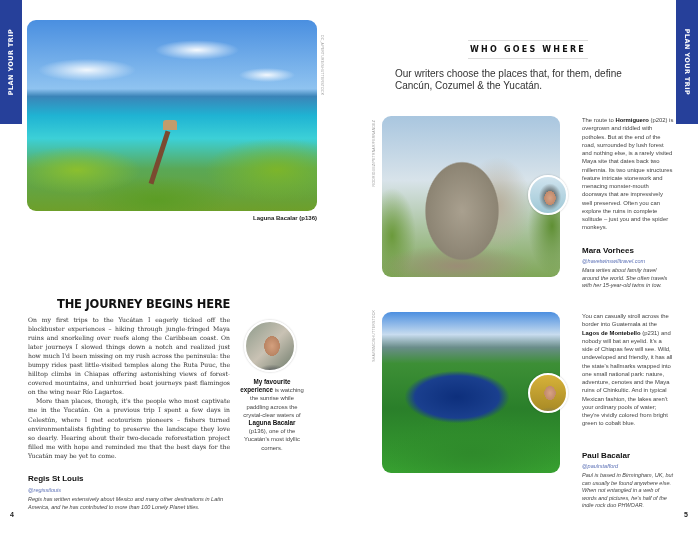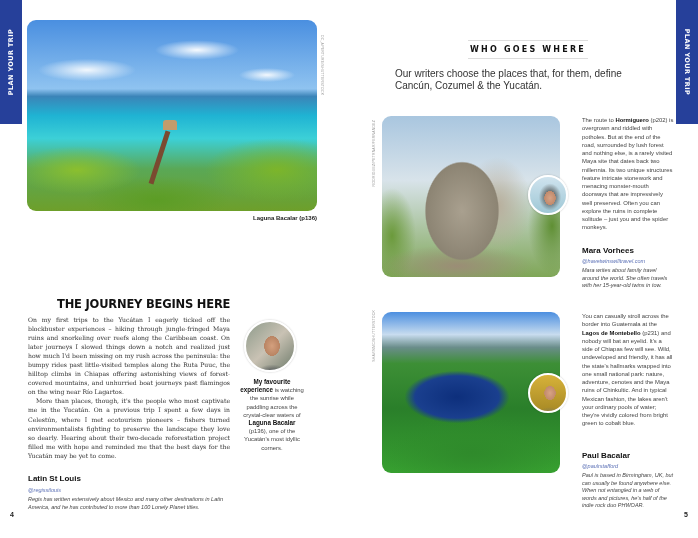--- a/index.html
+++ b/index.html
@@ -169,21 +169,21 @@
 <div class="intro">
   <p>On my first trips to the Yucátan I eagerly ticked off the blockbuster experiences – hiking through jungle-fringed Maya ruins and snorkeling over reefs along the Caribbean coast. On later journeys I slowed things down a notch and realized just how much I'd been missing on my rush across the peninsula: the bumpy rides past little-visited temples along the Ruta Puuc, the hilltop climbs in Chiapas offering astonishing views of forest-covered mountains, and unhurried boat journeys past flamingos on the wing near Río Lagartos.</p>
   <p>More than places, though, it's the people who most captivate me in the Yucatán. On a previous trip I spent a few days in Celestún, where I met ecotourism pioneers – fishers turned environmentalists fighting to preserve the landscape they love so dearly. Hearing about their two-decade reforestation project filled me with hope and reminded me that the best days for the Yucatán may be yet to come.</p>
 </div>
 
 <div class="avatar avatar-regis"></div>
 <div class="fav-text">
   <b>My favourite experience</b><span> is watching the sunrise while paddling across the crystal-clear waters of </span><b>Laguna Bacalar</b><span> (p136), one of the Yucatán's most idyllic corners.</span>
 </div>
 
-<div class="author-name left-author-name">Latin St Louis</div>
+<div class="author-name left-author-name">Regis St Louis</div>
 <div class="author-handle left-author-handle">@regisstlouis</div>
 <div class="author-bio left-author-bio">Regis has written extensively about Mexico and many other destinations in Latin America, and he has contributed to more than 100 Lonely Planet titles.</div>
 
 <div class="page-num left">4</div>
 
 <div class="wgw-heading">WHO GOES WHERE</div>
 <div class="wgw-intro">Our writers choose the places that, for them, define Cancún, Cozumel &amp; the Yucatán.</div>
 
 <div class="photo ruin"></div>
 <div class="credit ruin-credit">RODRIGUEZ/PETRNAR/FERNANDEZ</div>

